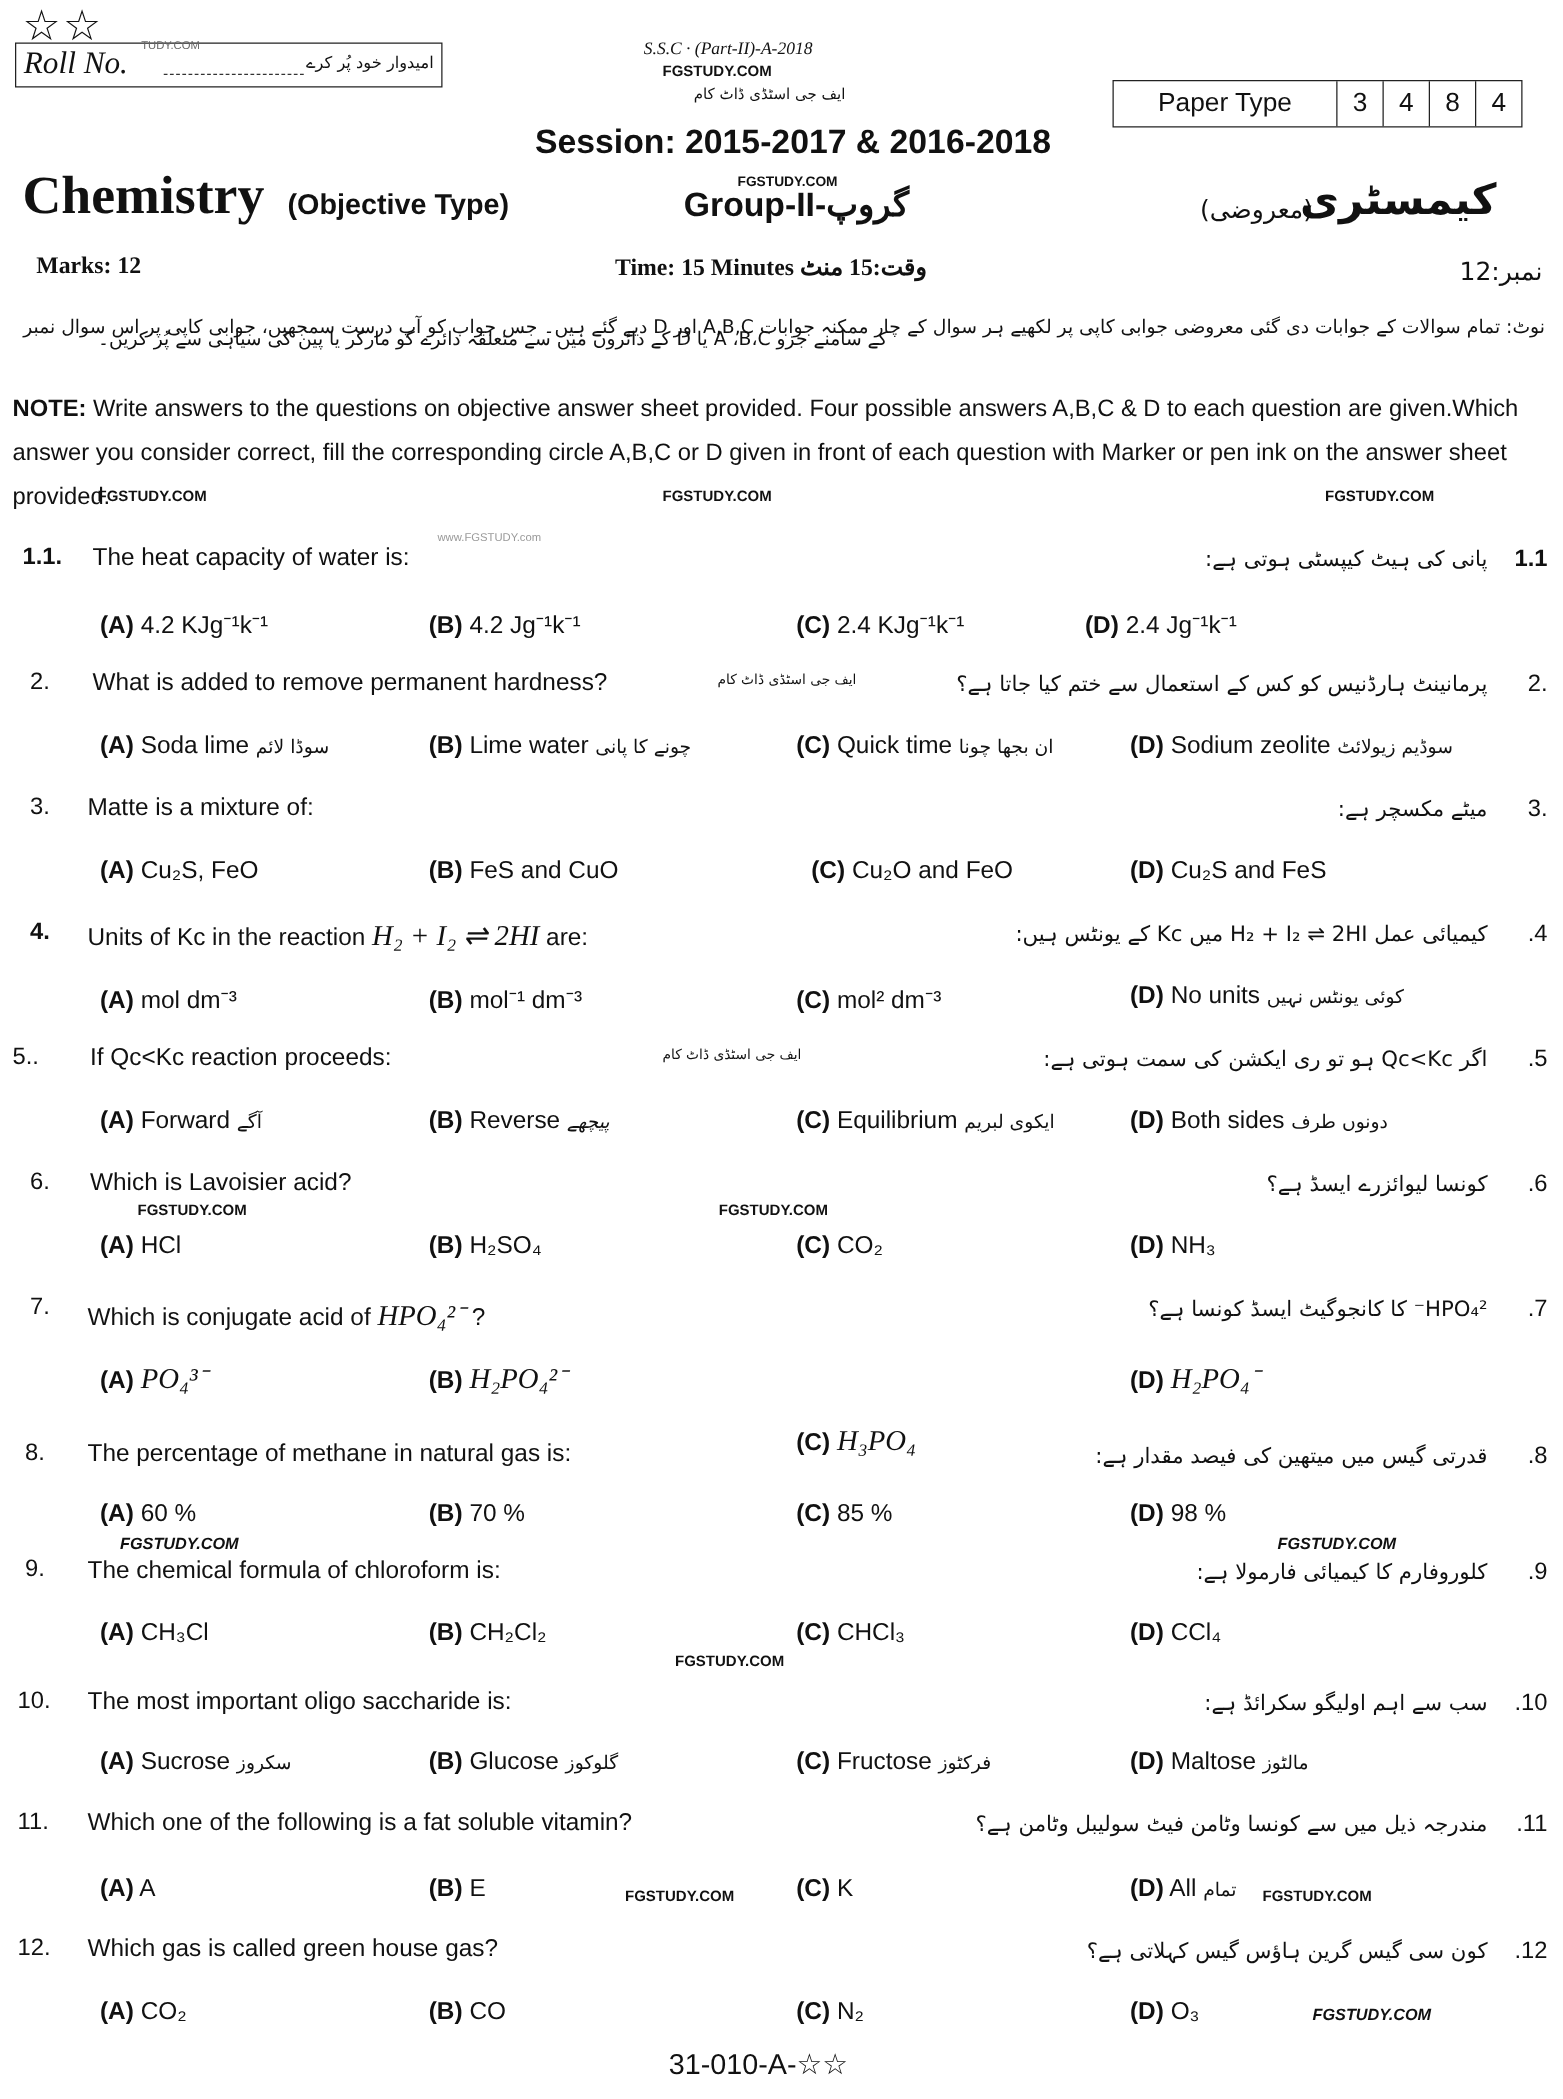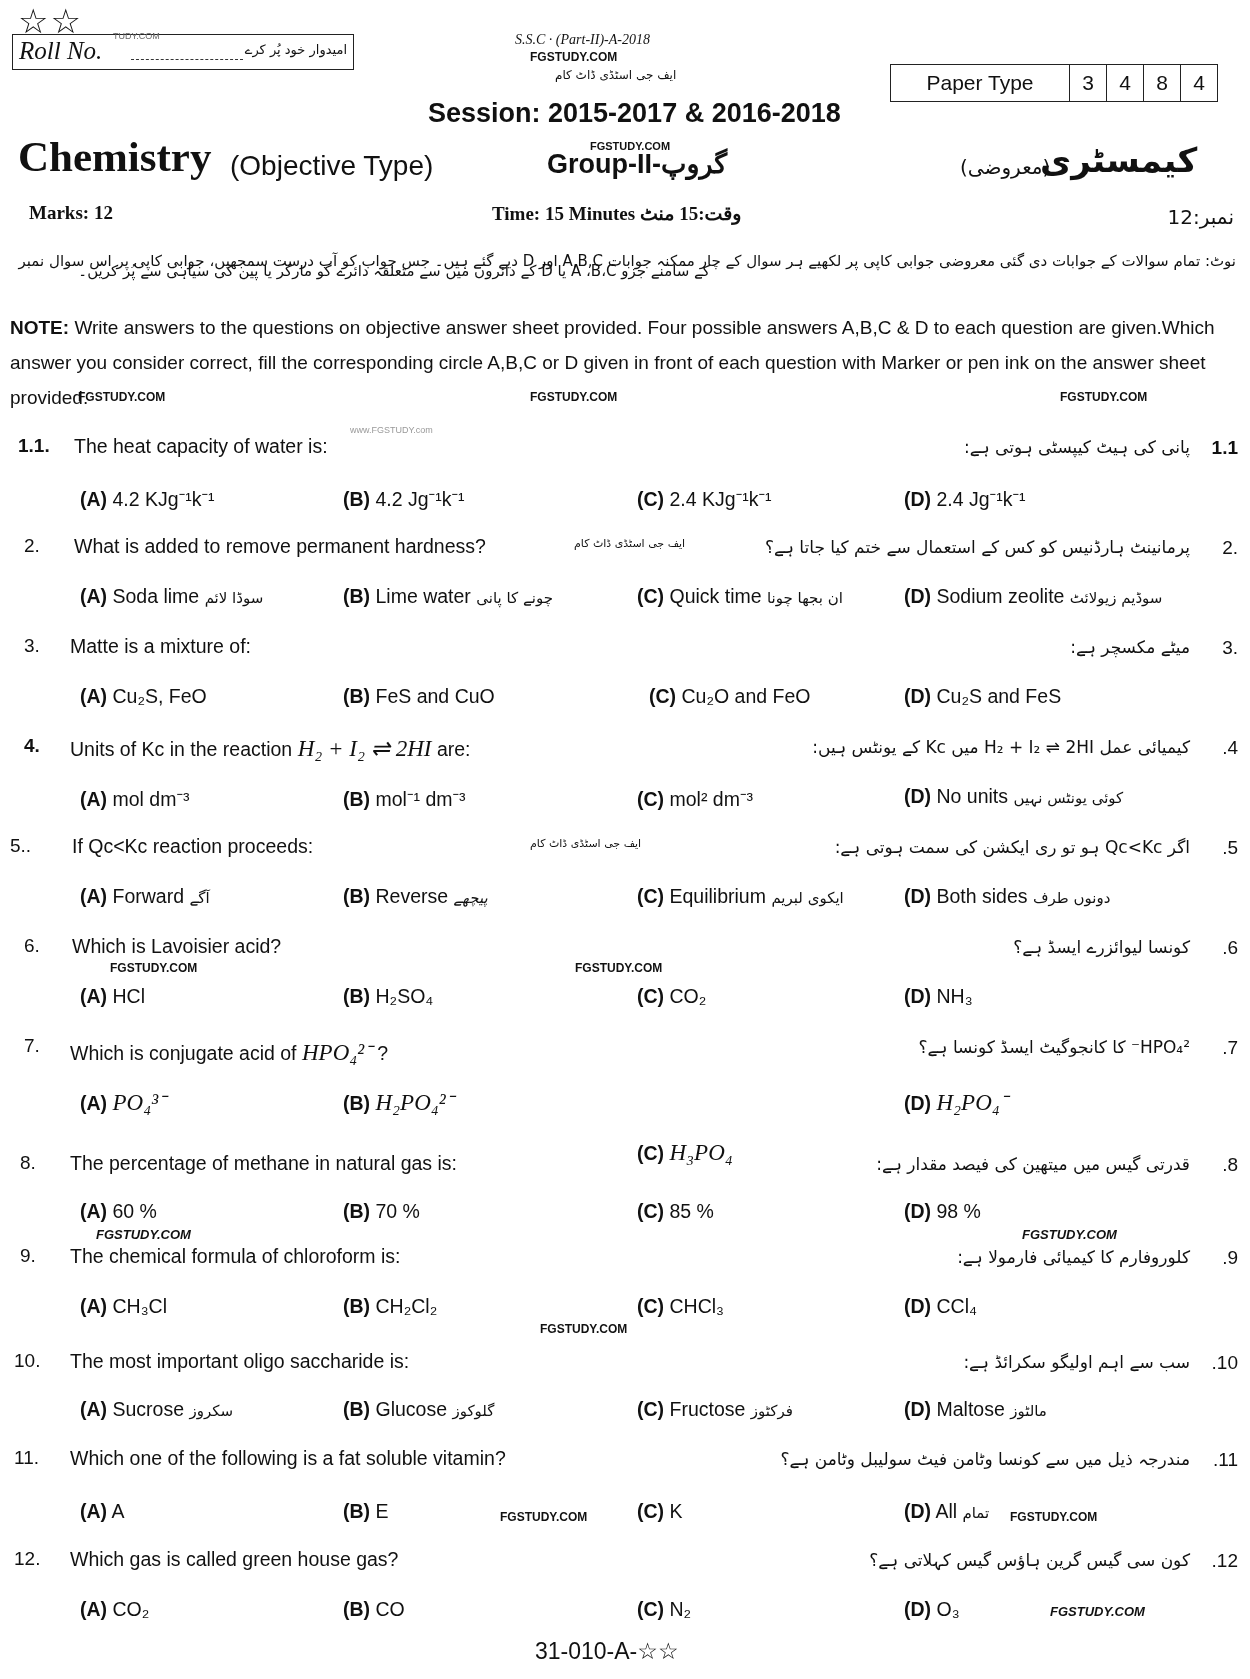--- a/index.html
+++ b/index.html
@@ -19,21 +19,21 @@
   .wm-faint { font-size: 9px; color: #999; }
   .wm-italic { font-size: 13px; font-weight: bold; font-style: italic; }
   .urdu { direction: rtl; font-family: "DejaVu Sans", sans-serif; }
   .papercode { left: 890px; top: 64px; height: 36px; display: flex; border: 1.5px solid #222; }
   .papercode > div { border-right: 1.5px solid #222; display: flex; align-items: center; justify-content: center; font-size: 21px; }
   .papercode > div:last-child { border-right: none; }
   .pc-label { width: 178px; }
   .pc-digit { width: 36px; }
   .session { left: 428px; top: 98px; font-size: 27px; font-weight: bold; }
   .title { left: 18px; top: 132px; font-size: 43px; font-weight: bold; font-family: "Liberation Serif", serif; }
-  .subtitle { left: 230px; top: 150px; font-size: 28px; }
+  .subtitle { left: 230px; top: 150px; font-size: 23px; font-weight: bold; }
   .group { left: 547px; top: 148px; font-size: 27px; font-weight: bold; }
   .urdu-title { left: 1040px; top: 140px; font-size: 34px; font-weight: bold; }
   .urdu-subtitle { left: 960px; top: 155px; font-size: 20px; }
   .marks { left: 18px; top: 202px; font-size: 19px; font-weight: bold; font-family: "Liberation Serif", serif; margin-left: 11px; }
   .time { left: 492px; top: 202px; font-size: 19px; font-weight: bold; font-family: "Liberation Serif", serif; }
   .marks-ur { right: 16px; top: 205px; font-size: 20px; }
   .urdu-note { right: 14px; font-size: 15px; }
   .note { left: 10px; top: 310px; width: 1235px; font-size: 19px; line-height: 35px; white-space: normal; }
   .q { font-size: 19.5px; }
   .qn { font-size: 19px; }
@@ -91,21 +91,21 @@
 <div class="abs wm-bold" style="left:1060px;top:390px;">FGSTUDY.COM</div>
 
 <div class="abs qn" style="left:18px;top:435px;font-weight:bold;">1.1.</div>
 <div class="abs q" style="left:74px;top:435px;">The heat capacity of water is:</div>
 <div class="abs wm-faint" style="left:350px;top:425px;">www.FGSTUDY.com</div>
 <div class="abs urdu uq" style="right:60px;top:437px;">پانی کی ہیٹ کیپسٹی ہوتی ہے:</div>
 <div class="abs qn" style="right:12px;top:437px;font-weight:bold;">1.1</div>
 <div class="abs opt" style="left:80px;top:485px;"><b>(A)</b> <span>4.2 KJg⁻¹k⁻¹</span></div>
 <div class="abs opt" style="left:343px;top:485px;"><b>(B)</b> <span>4.2 Jg⁻¹k⁻¹</span></div>
 <div class="abs opt" style="left:637px;top:485px;"><b>(C)</b> <span>2.4 KJg⁻¹k⁻¹</span></div>
-<div class="abs opt" style="left:904px;top:485px;"><b>(D)</b> <span>2.4 Jg⁻¹k⁻¹</span></div>
+<div class="abs opt" style="left:868px;top:485px;"><b>(D)</b> <span>2.4 Jg⁻¹k⁻¹</span></div>
 
 <div class="abs qn" style="left:24px;top:535px;">2.</div>
 <div class="abs q" style="left:74px;top:535px;">What is added to remove permanent hardness?</div>
 <div class="abs urdu" style="left:574px;top:537px;font-size:11px;">ایف جی اسٹڈی ڈاٹ کام</div>
 <div class="abs urdu uq" style="right:60px;top:537px;">پرمانینٹ ہارڈنیس کو کس کے استعمال سے ختم کیا جاتا ہے؟</div>
 <div class="abs qn" style="right:12px;top:537px;">2.</div>
 <div class="abs opt" style="left:80px;top:585px;"><b>(A)</b> <span>Soda lime</span> <span class="urdu" style="font-size:15px;">سوڈا لائم</span></div>
 <div class="abs opt" style="left:343px;top:585px;"><b>(B)</b> <span>Lime water</span> <span class="urdu" style="font-size:15px;">چونے کا پانی</span></div>
 <div class="abs opt" style="left:637px;top:585px;"><b>(C)</b> <span>Quick time</span> <span class="urdu" style="font-size:15px;">ان بجھا چونا</span></div>
 <div class="abs opt" style="left:904px;top:585px;"><b>(D)</b> <span>Sodium zeolite</span> <span class="urdu" style="font-size:15px;">سوڈیم زیولائٹ</span></div>

